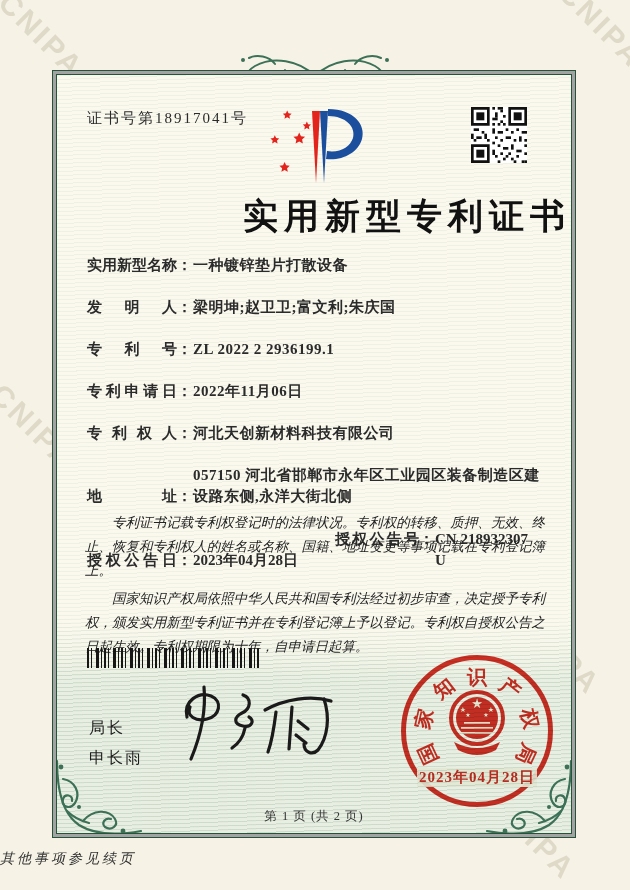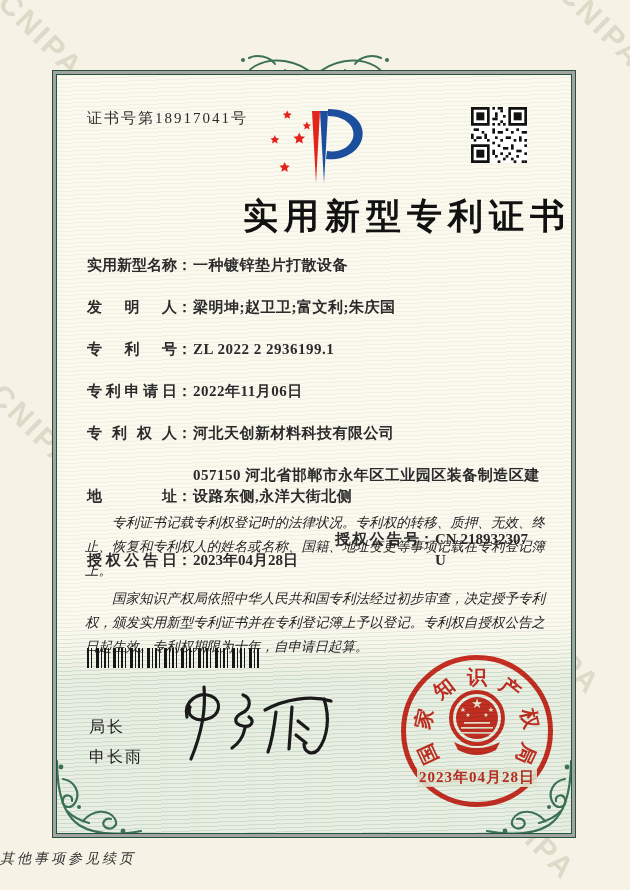--- a/index.html
+++ b/index.html
@@ -52,21 +52,21 @@
   .bodytext{
     position:absolute;left:28px;right:26px;top:436px;
     font-size:13.5px;line-height:1.78;text-align:justify;font-style:italic;color:#222;
   }
   .bodytext p{margin:0 0 4px 0;text-indent:2em;}
   
   .barcode{
     position:absolute;left:30px;top:573px;width:172px;height:20px;
     background:repeating-linear-gradient(90deg,#161616 0 2px,transparent 2px 4px,#161616 4px 5px,transparent 5px 9px,#161616 9px 12px,transparent 12px 14px,#161616 14px 15px,transparent 15px 17px);
   }
-  .director{position:absolute;left:32px;top:638px;font-family:Liberation Mono, monospace;font-size:16px;color:#1c1c1c;line-height:30px;letter-spacing:2px;}
+  .director{position:absolute;left:32px;top:638px;font-family:Liberation Serif, serif;font-size:16px;color:#1c1c1c;line-height:30px;letter-spacing:2px;}
   .sig{position:absolute;left:102px;top:608px;}
   .seal{
     position:absolute;left:344px;top:580px;width:152px;height:152px;border-radius:50%;
     border:5px solid #d4261a;box-sizing:border-box;mix-blend-mode:multiply;opacity:0.95;
   }
   .seal-char{
     position:absolute;left:50%;top:50%;font-size:20px;font-weight:bold;color:#d4261a;
   }
   .emblem{position:absolute;left:50%;top:50%;transform:translate(-50%,-62%);}
   .seal-date{
@@ -284,20 +284,21 @@
         <text x="22" y="27" font-size="6" fill="#fbf9ee" text-anchor="middle">★</text>
         <text x="40" y="27" font-size="6" fill="#fbf9ee" text-anchor="middle">★</text>
         <rect x="18" y="32" width="26" height="1.6" fill="#fbf9ee"></rect>
         <rect x="15" y="37" width="32" height="1.6" fill="#fbf9ee"></rect>
         <rect x="13" y="42" width="36" height="1.6" fill="#fbf9ee"></rect>
         <path d="M8 52 Q31 64 54 52 L50 60 Q31 70 12 60 Z" fill="#d4261a"></path>
       </svg>
       <span class="seal-date">2023年04月28日</span>
     </div>
 
+    <div class="page-num">第 1 页 (共 2 页)</div>
 
     <svg class="flourish fl-bl" width="92" height="86" viewBox="0 0 92 86" style="left:-4px;bottom:-4px;position:absolute">
       <g stroke="#3c7157" fill="none" stroke-width="2.2" stroke-linecap="round">
         <path d="M4 10 C4 36, 8 62, 26 74 C42 84, 66 84, 88 80"></path>
         <path d="M10 28 C22 30, 28 42, 22 52 C17 59, 8 56, 10 48 C12 42, 20 44, 19 50"></path>
         <path d="M30 70 C40 58, 56 58, 62 68 C66 75, 58 80, 52 76 C48 72, 52 66, 58 68"></path>
         <path d="M14 60 C20 66, 28 70, 36 72"></path>
         <circle cx="8" cy="16" r="2.4" fill="#3c7157" stroke="none"></circle>
         <circle cx="70" cy="80" r="2.4" fill="#3c7157" stroke="none"></circle>
         <circle cx="26" cy="56" r="2" fill="#3c7157" stroke="none"></circle>

